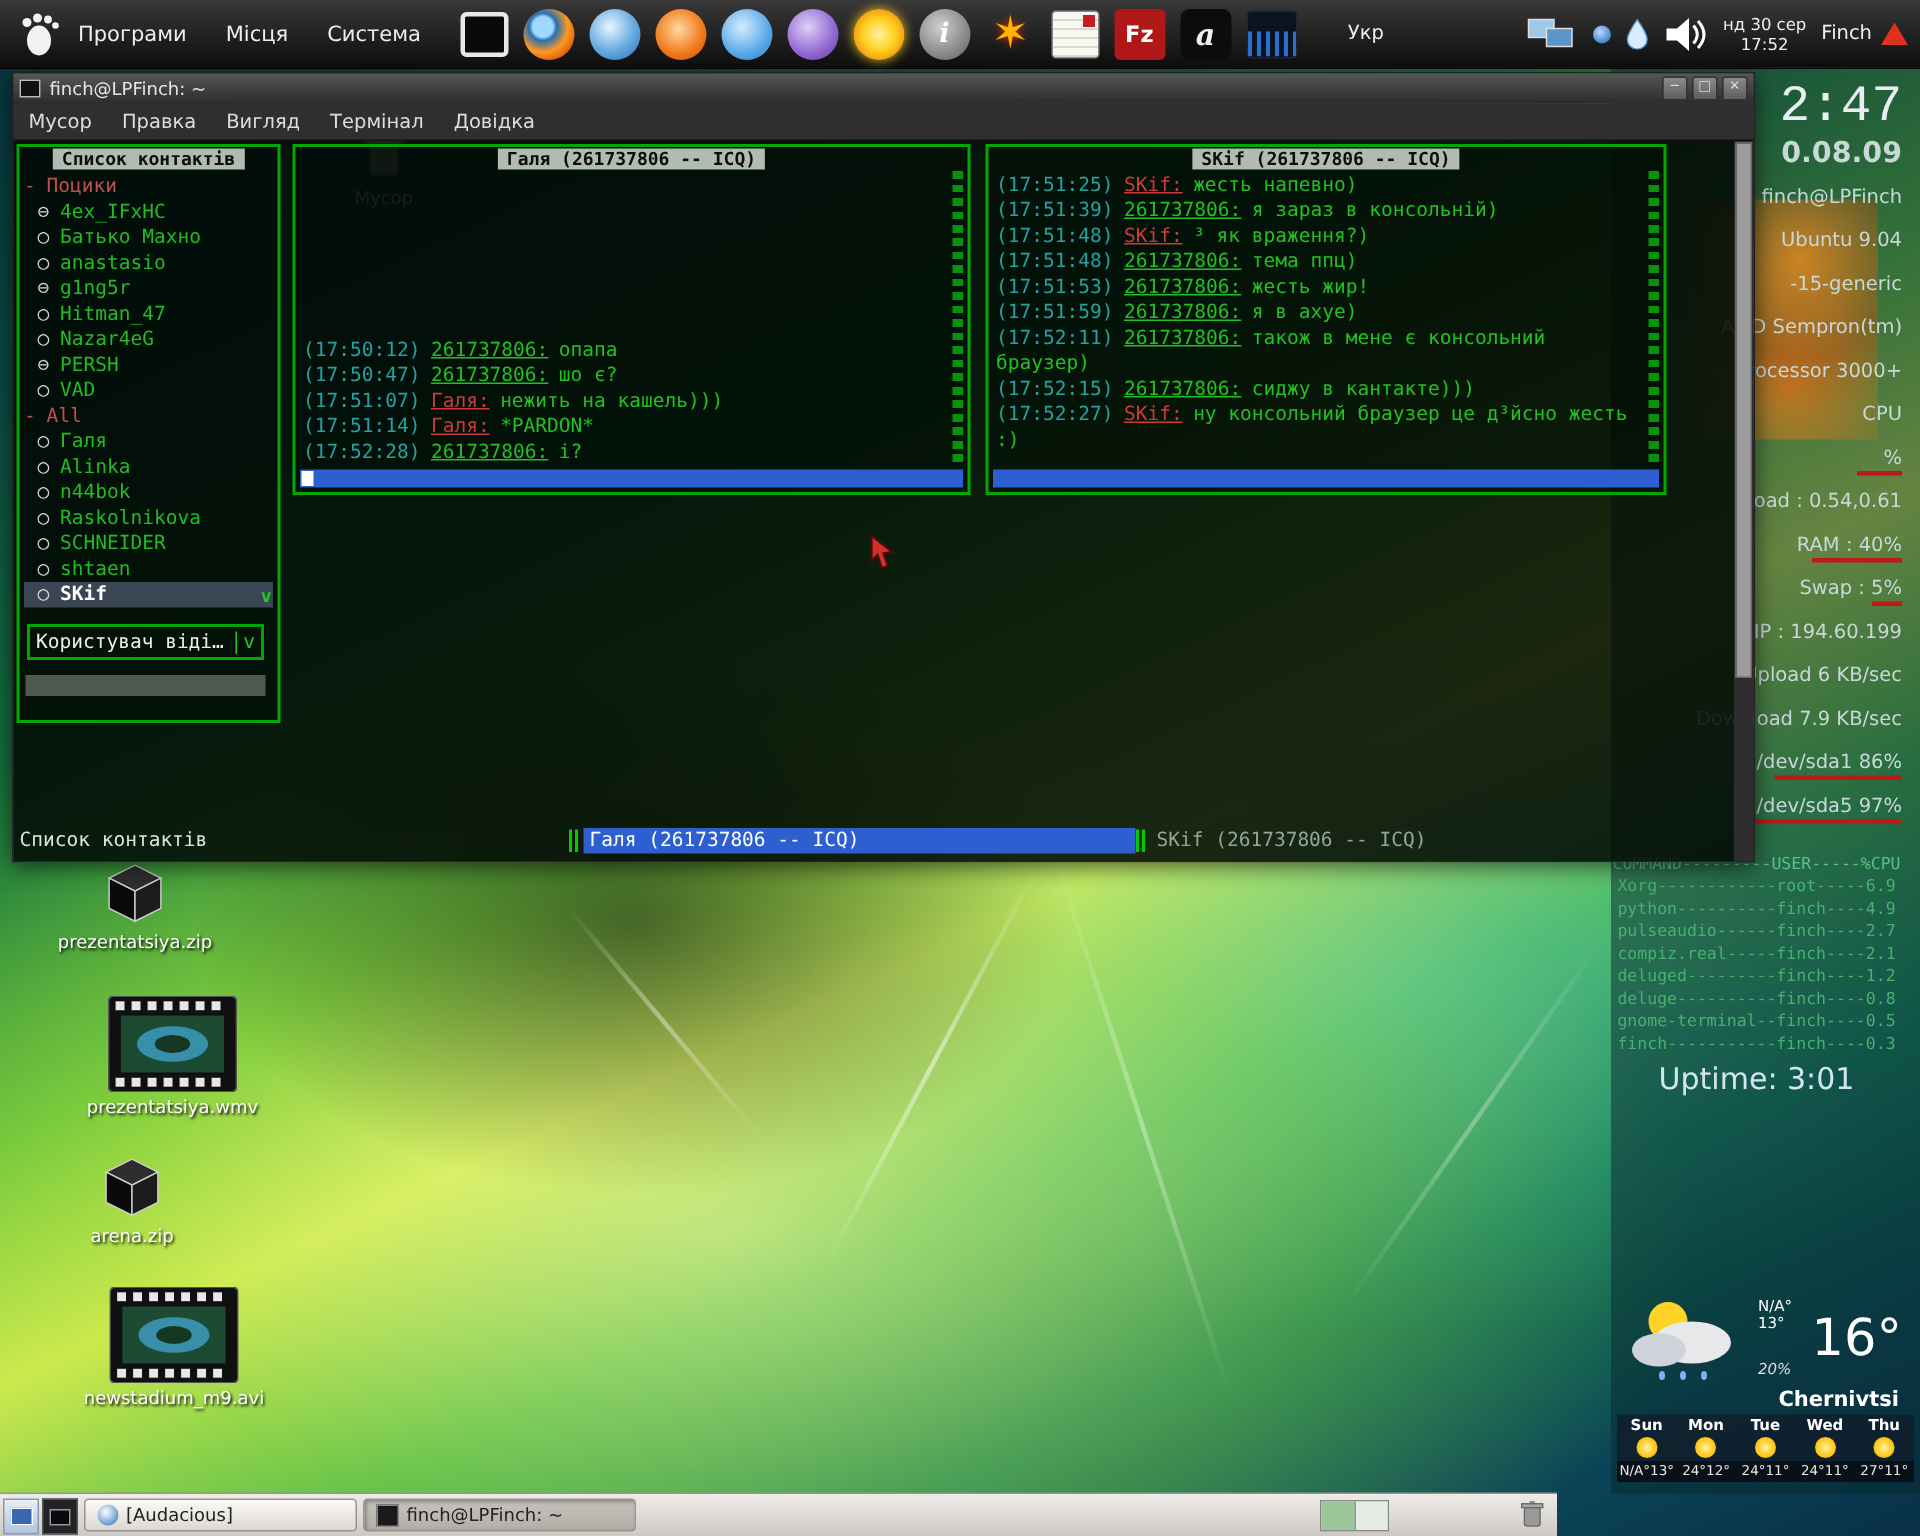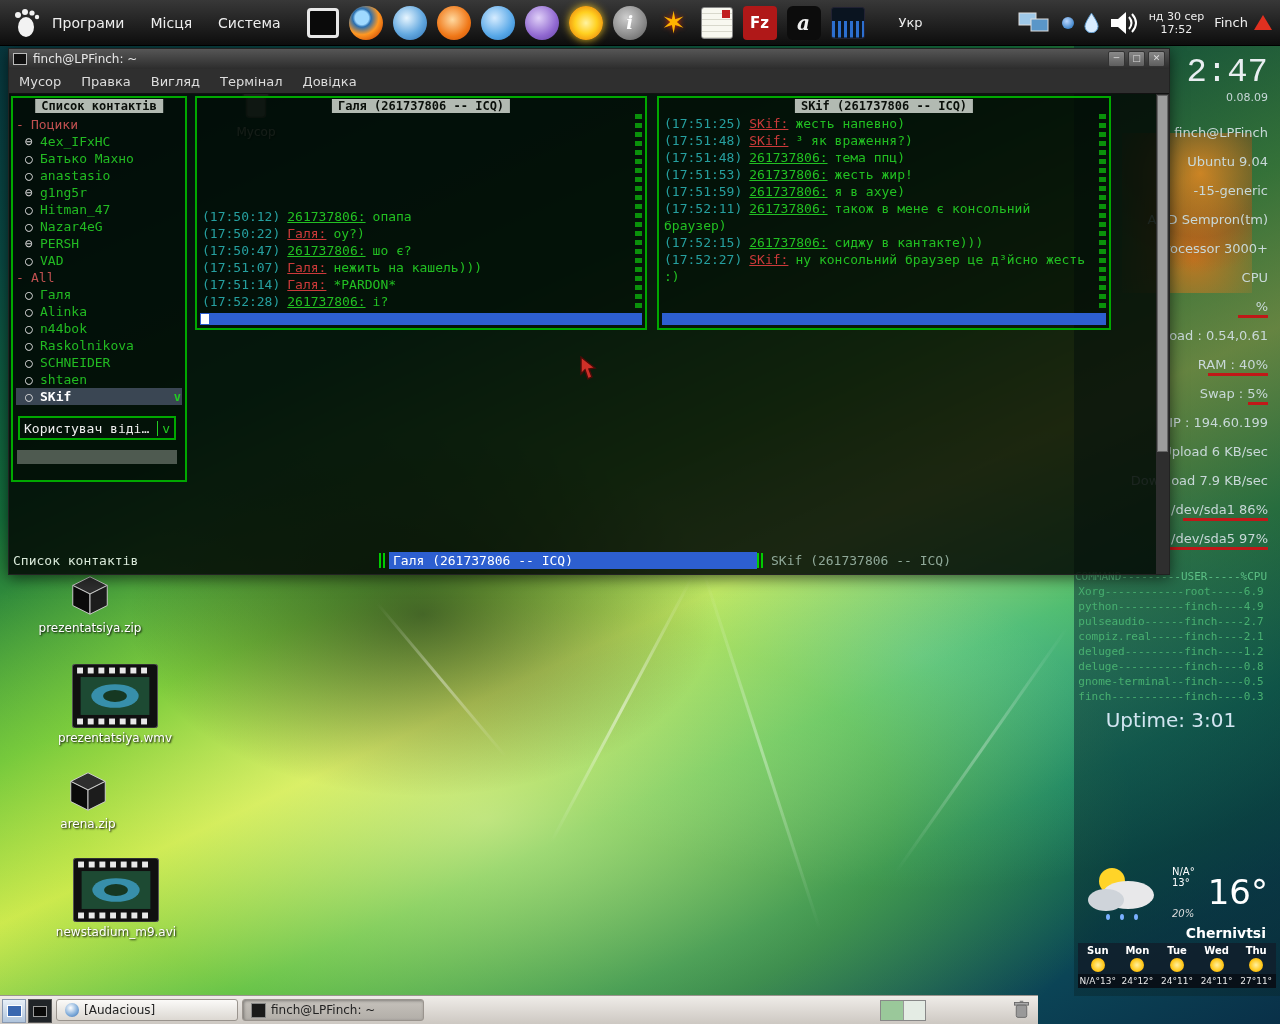--- a/index.html
+++ b/index.html
@@ -32,21 +32,21 @@
   .desktop-icon.ns{left:35px;top:858px;width:162px;}
 
   
   .conky{position:absolute;right:0;top:45px;bottom:28px;width:206px;z-index:2;box-sizing:border-box;
     background:linear-gradient(180deg,rgba(10,46,56,.55),rgba(8,40,46,.5));
     color:#c8d8d8;font-size:13px;text-align:right;padding:8px 12px 0 0;}
   .ck-logo{position:absolute;right:28px;top:88px;width:130px;height:160px;
     background:radial-gradient(circle at 60% 25%,rgba(255,140,30,.75),rgba(200,60,10,.3) 45%,transparent 70%),
                radial-gradient(circle at 55% 78%,rgba(255,120,20,.65),transparent 60%);}
   .ck-time{font-size:34px;color:#e9eef1;line-height:38px;position:relative;font-family:Liberation Mono, monospace;}
-  .ck-date{font-size:11px;margin-bottom:14px;position:relative;}
+  .ck-date{font-size:19px;margin-bottom:4px;position:relative;font-weight:bold;}
   .ck-rows{position:relative;}
   .ck-row{line-height:29px;height:29px;}
   .ck-bar{display:none;height:3px;background:#c01818;margin:-6px 0 3px auto;}
   .ck-bar.b20{display:block;width:20px;}
   .ck-bar.b30{display:block;width:30px;}
   .ck-bar.b60{display:block;width:60px;}
   .ck-bar.b85{display:block;width:85px;}
   .ck-bar.b110{display:block;width:110px;}
   .ck-proc-header,.ck-proc{font-family:"DejaVu Sans Mono",monospace;font-size:11px;color:#48b070;text-align:center;line-height:15px;white-space:pre;}
   .ck-proc-header{margin-top:16px;color:#5cc084;}
@@ -525,23 +525,20 @@
       </div>
 
       <div class="fwin chat galya">
         <div class="fwin-title">Галя (261737806 -- ICQ)</div>
         <div class="chat-body">
 
             <div class="msg-line self">
               <span class="t">(17:50:12)</span><span class="n">261737806:</span><span class="m">опапа</span>
             </div>
 
-            <div class="msg-line peer">
-              <span class="t">(17:50:22)</span><span class="n">Галя:</span><span class="m">оу?)</span>
-            </div>
 
             <div class="msg-line self">
               <span class="t">(17:50:47)</span><span class="n">261737806:</span><span class="m">шо є?</span>
             </div>
 
             <div class="msg-line peer">
               <span class="t">(17:51:07)</span><span class="n">Галя:</span><span class="m">нежить на кашель)))</span>
             </div>
 
             <div class="msg-line peer">
@@ -559,20 +556,23 @@
       </div>
 
       <div class="fwin chat skif">
         <div class="fwin-title">SKif (261737806 -- ICQ)</div>
         <div class="chat-body">
 
             <div class="msg-line peer">
               <span class="t">(17:51:25)</span><span class="n">SKif:</span><span class="m">жесть напевно)</span>
             </div>
 
+            <div class="msg-line self">
+              <span class="t">(17:51:39)</span><span class="n">261737806:</span><span class="m">я зараз в консольній)</span>
+            </div>
 
             <div class="msg-line peer">
               <span class="t">(17:51:48)</span><span class="n">SKif:</span><span class="m">³ як враження?)</span>
             </div>
 
             <div class="msg-line self">
               <span class="t">(17:51:48)</span><span class="n">261737806:</span><span class="m">тема ппц)</span>
             </div>
 
             <div class="msg-line self">

